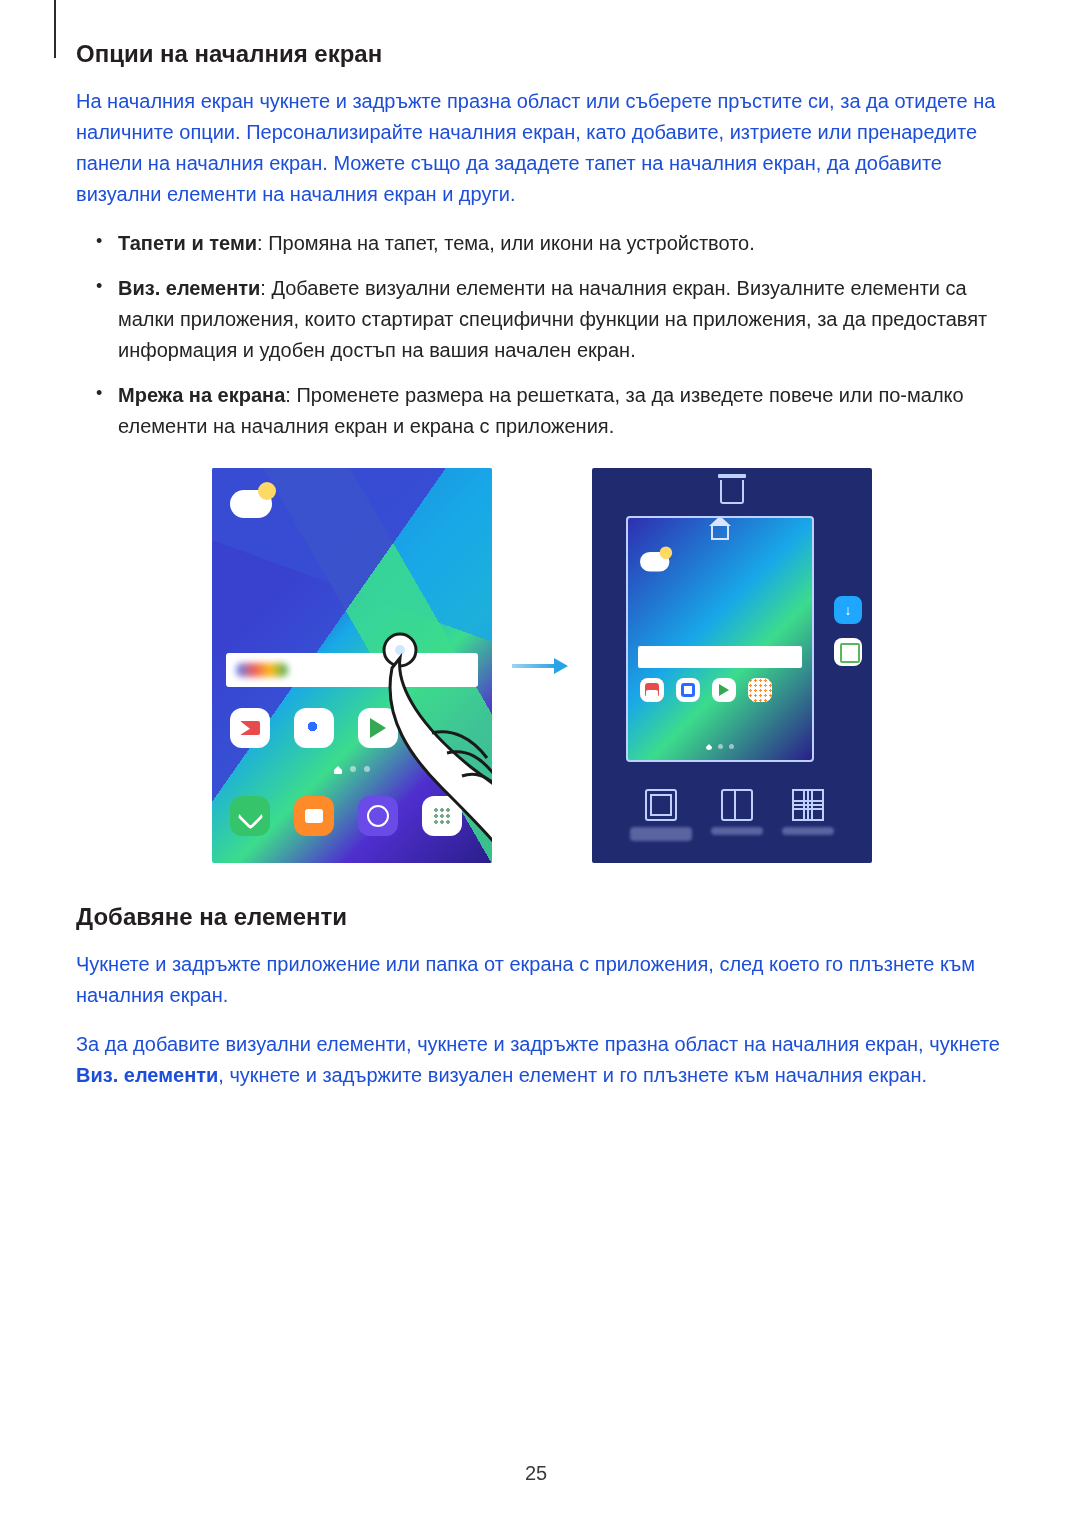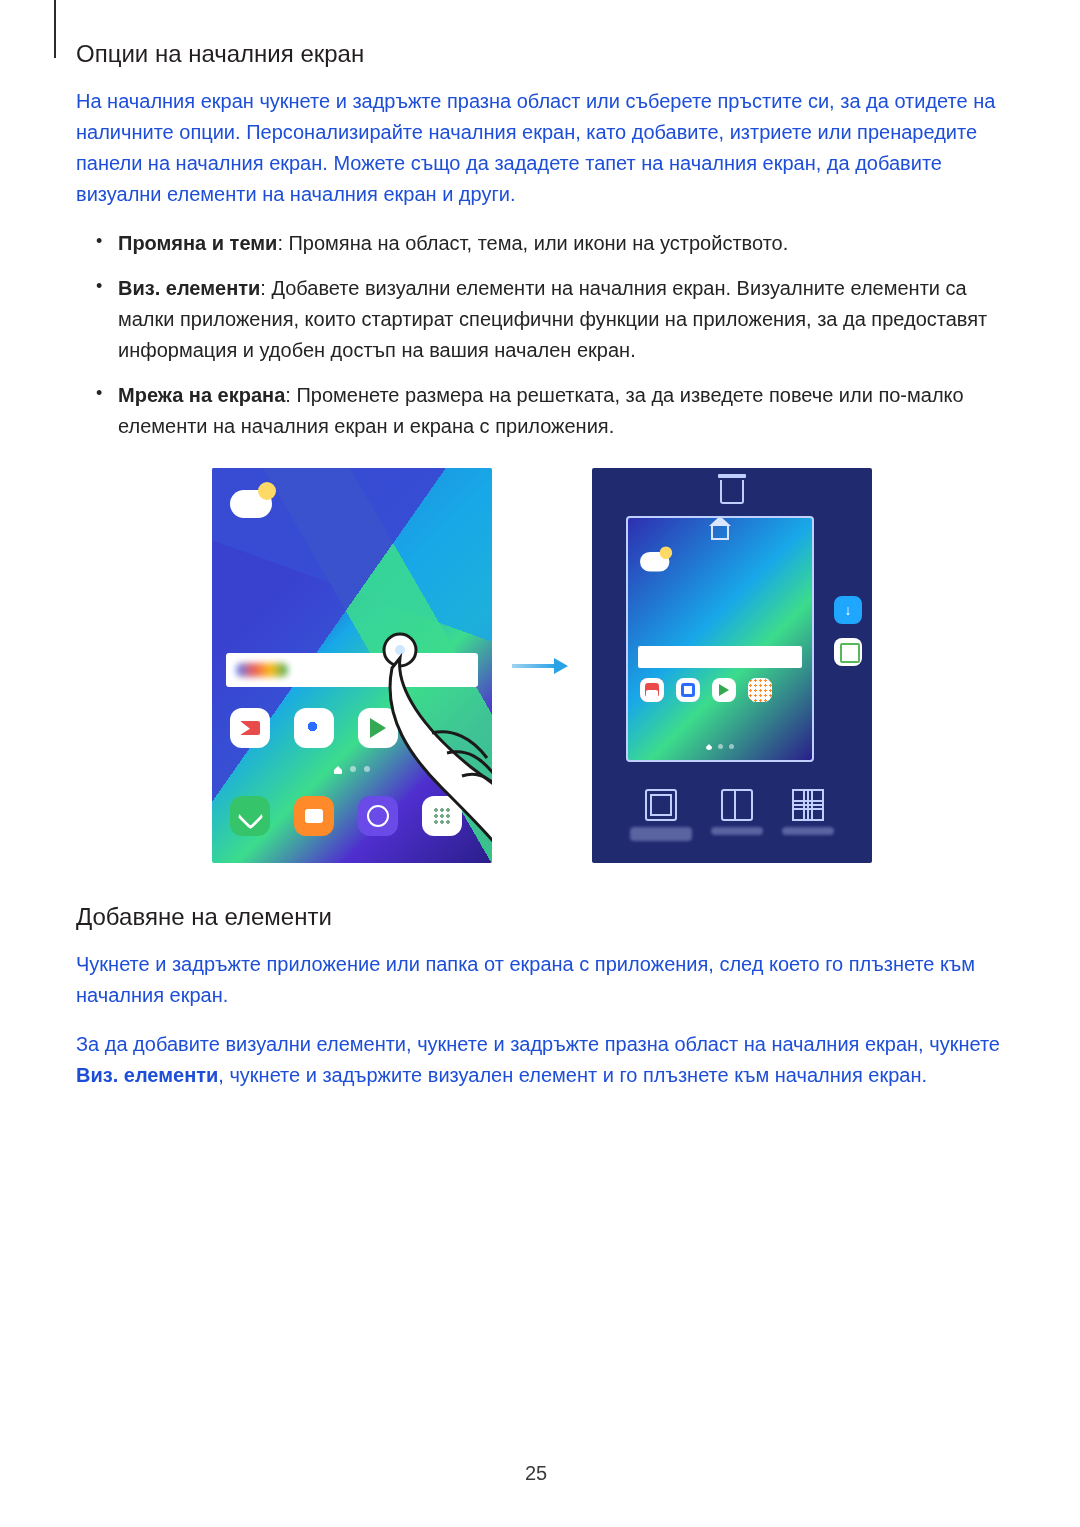--- a/index.html
+++ b/index.html
@@ -22,21 +22,21 @@
   }
   .running-head{
     font-size:20px;
     color:#6b6b6b;
     margin:0 0 54px 0;
     font-weight:400;
   }
   h2{
     font-size:24px;
     margin:0 0 18px 0;
-    font-weight:400;
+    font-weight:700;
   }
   p{
     font-size:20px;
     line-height:1.55;
     margin:0 0 18px 0;
     color:#1d4ed8;
   }
   ul{
     margin:0 0 26px 0;
     padding-left:42px;
@@ -248,21 +248,21 @@
 
 <div class="side-rule"></div>
 
 <div class="page">
 
   <h2>Опции на началния екран</h2>
   <p>На началния екран чукнете и задръжте празна област или съберете пръстите си, за да отидете на наличните опции. Персонализирайте началния екран, като добавите, изтриете или пренаредите панели на началния екран. Можете също да зададете тапет на началния екран, да добавите визуални елементи на началния екран и други.</p>
 
   <ul>
     <li>
-      <span class="b">Промяна и теми</span><span>: Промяна на област, тема, или икони на устройството.</span>
+      <span class="b">Тапети и теми</span><span>: Промяна на тапет, тема, или икони на устройството.</span>
     </li>
     <li>
       <span class="b">Виз. елементи</span><span>: Добавете визуални елементи на началния екран. Визуалните елементи са малки приложения, които стартират специфични функции на приложения, за да предоставят информация и удобен достъп на вашия начален екран.</span>
     </li>
     <li>
       <span class="b">Мрежа на екрана</span><span>: Променете размера на решетката, за да изведете повече или по-малко елементи на началния екран и екрана с приложения.</span>
     </li>
   </ul>
 
   <div class="figure-row">

